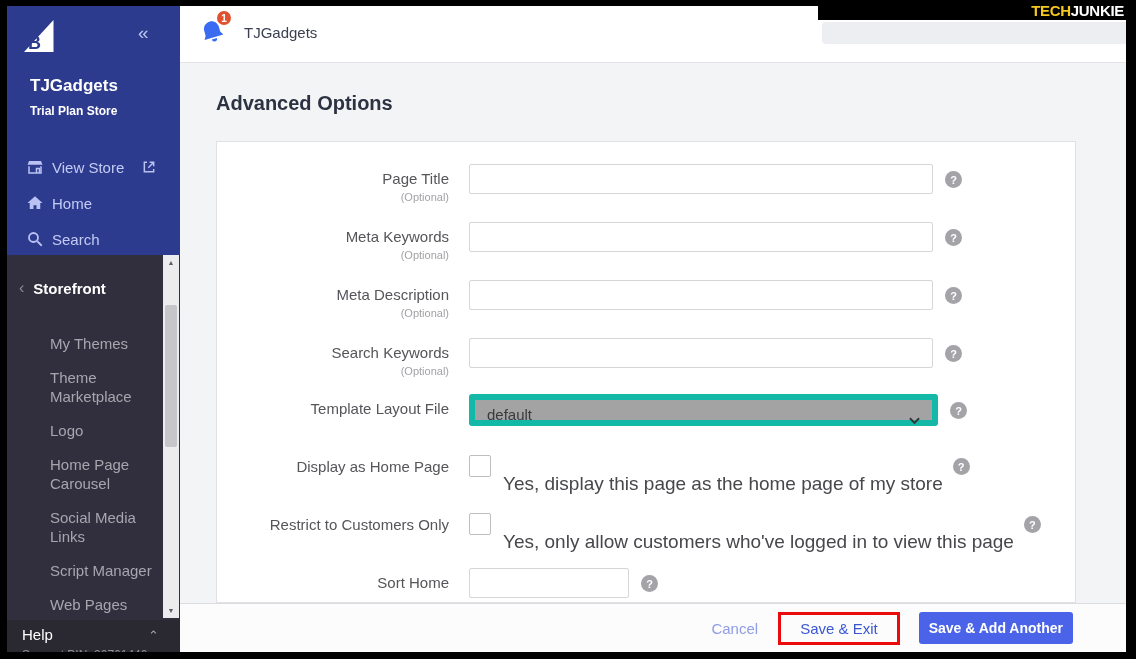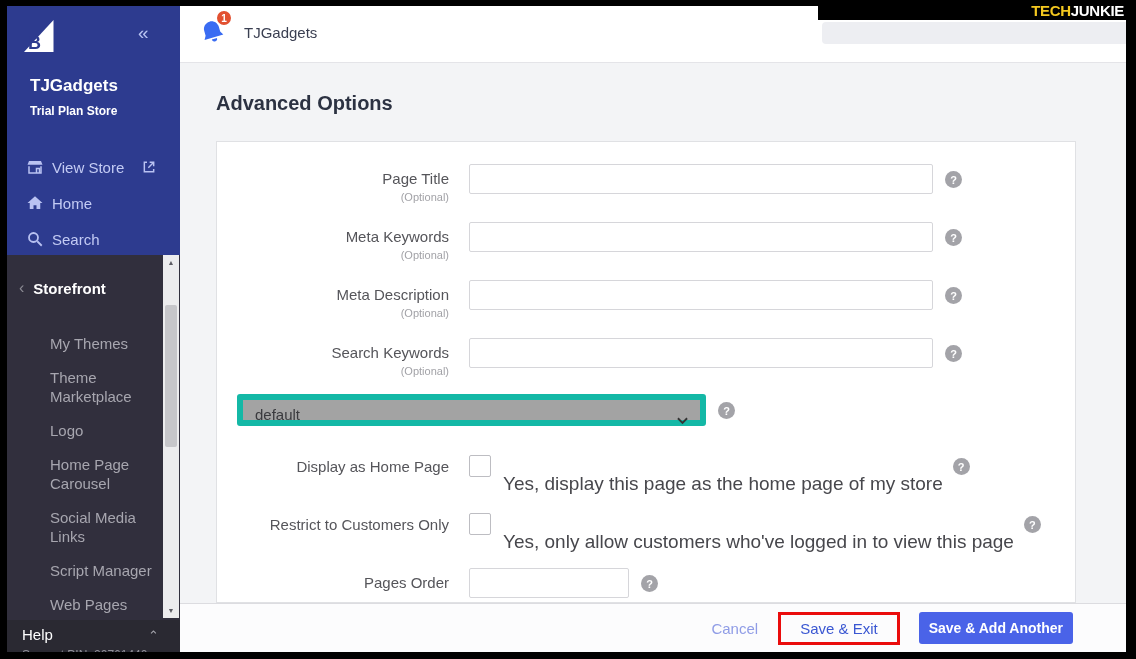--- a/index.html
+++ b/index.html
@@ -231,20 +231,23 @@
           <div class="flabel">Search Keywords</div>
           <div class="fopt">(Optional)</div>
         </div>
         <div class="fcol">
           <input class="tinput" type="text" value="" style="">
           <div class="qicon after-input">?</div>
         </div>
       </div>
 
       <div class="row" style="top:252px;">
+        <div class="lcol">
+          <div class="flabel">Template Layout File</div>
+        </div>
         <div class="fcol">
           <div class="selectbox">
             <span class="val">default</span>
             <span class="chev">
               <svg viewBox="0 0 12 8" width="11" height="8" fill="none" stroke="#333" stroke-width="2">
                   <path d="M1 1 l5 5 l5 -5"></path>
                 </svg>
             </span>
           </div>
           <div class="qicon after-select">?</div>
@@ -268,21 +271,21 @@
         </div>
         <div class="fcol">
           <div class="checkbox"></div>
           <div class="caption">Yes, only allow customers who've logged in to view this page</div>
           <div class="qicon">?</div>
         </div>
       </div>
 
       <div class="row" style="top:426px;">
         <div class="lcol">
-          <div class="flabel">Pages Order</div>
+          <div class="flabel">Sort Home</div>
         </div>
         <div class="fcol">
           <input class="tinput small" type="text" value="" style="">
           <div class="qicon after-input">?</div>
         </div>
       </div>
 
     </div>
   </div>
 

